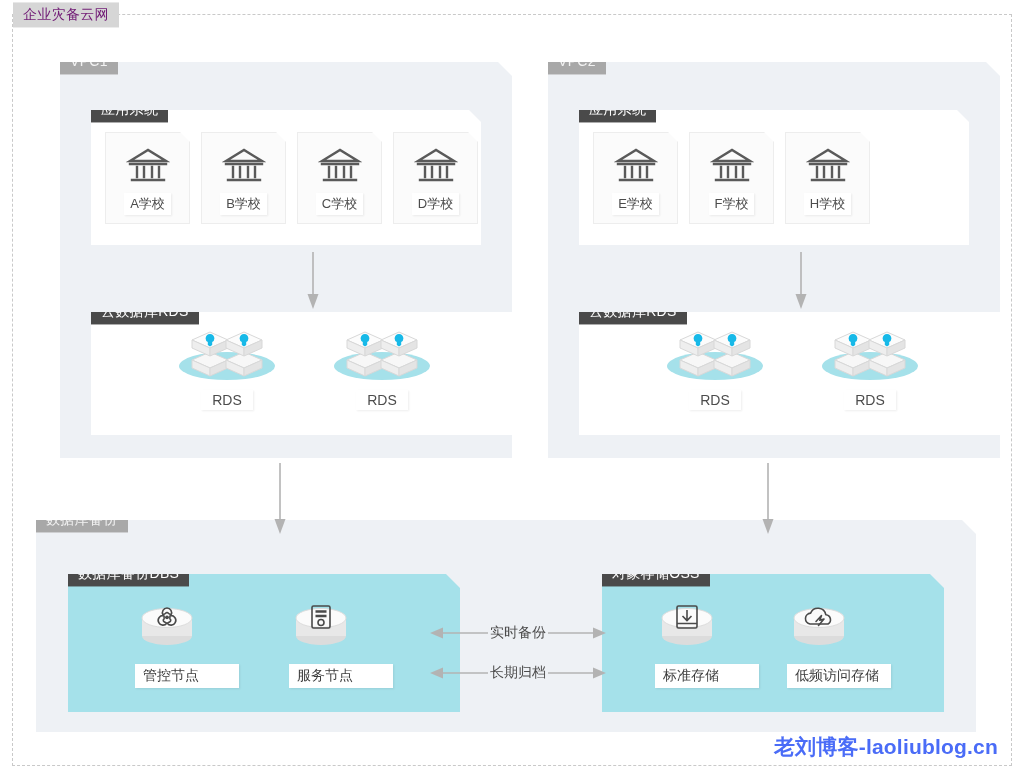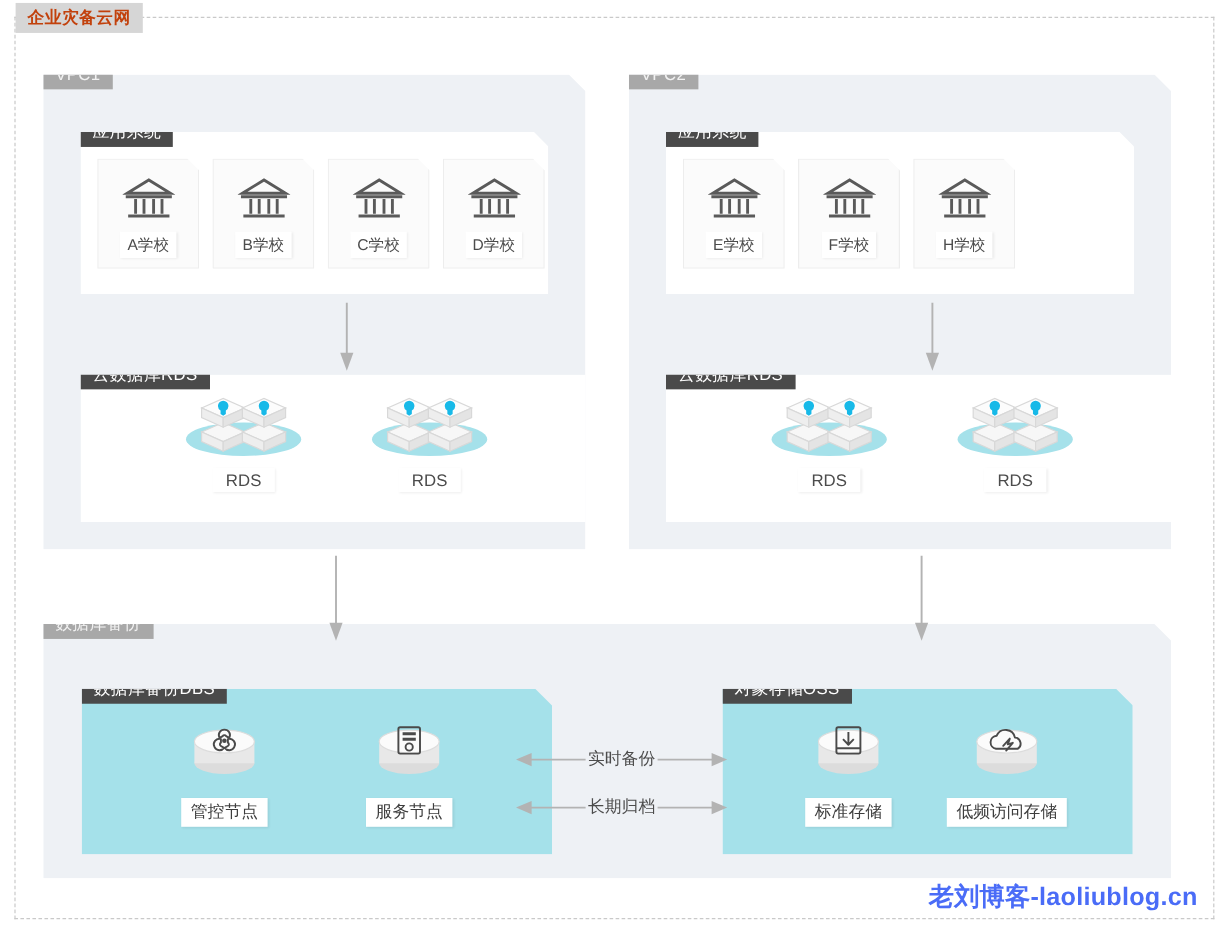--- a/index.html
+++ b/index.html
@@ -20,38 +20,39 @@
     left: 0;
     transform: translateY(-50%);
     padding: 4px 10px 5px;
     font-size: 14px;
     line-height: 1.15;
     color: #ffffff;
     white-space: nowrap;
     z-index: 6;
     letter-spacing: .3px;
   }
-  .tab-light { background: #d6d6d6; color: #c2410c; font-weight: bold; }
+  .tab-light { background: #d6d6d6; color: #701a75; }
   .tab-mid   { background: #a8a8a8; color: #f2f2f2; }
   .tab-dark  { background: #4a4a4a; color: #ffffff; }
 
   
   #cloud {
     position: absolute;
     left: 12px;  top: 14px;
     width: 1000px; height: 752px;
     border: 1px dashed #c9c9c9;
     background: #ffffff;
   }
 
   
   .vpc {
     position: absolute;
     background: #eef1f5;
     clip-path: polygon(0 0, calc(100% - 14px) 0, 100% 14px, 100% 100%, 0 100%);
+    margin-left: 24px;
   }
   #vpc1 { left: 36px;  top: 62px; width: 452px; height: 396px; }
   #vpc2 { left: 524px; top: 62px; width: 452px; height: 396px; }
 
   
   .subpanel {
     position: absolute;
     background: #ffffff;
     clip-path: polygon(0 0, calc(100% - 12px) 0, 100% 12px, 100% 100%, 0 100%);
   }
@@ -133,21 +134,20 @@
     width: 100%;
     display: flex;
     justify-content: center;
     gap: 50px;
   }
   #oss .node-row { gap: 28px; }
 
   .node {
     display: flex;
     flex-direction: column;
-    align-items: center;
     width: 104px;
   }
   .node-label {
     margin-top: 6px;
     background: #ffffff;
     padding: 3px 8px;
     font-size: 14px;
     color: #3d3d3d;
     white-space: nowrap;
     box-shadow: 1px 1px 2px rgba(0,0,0,.08);

